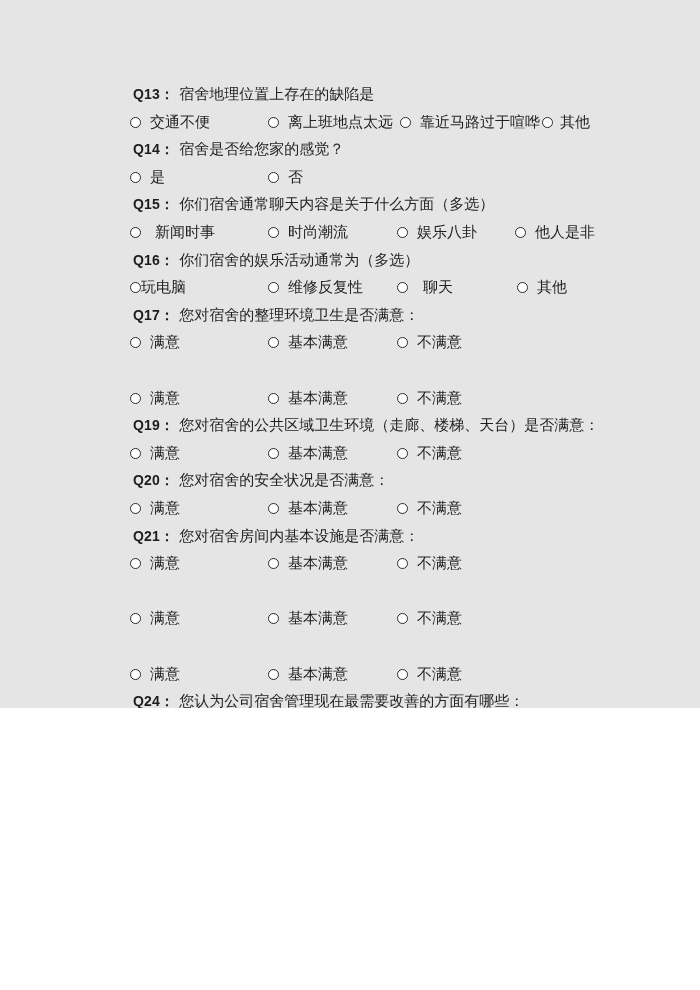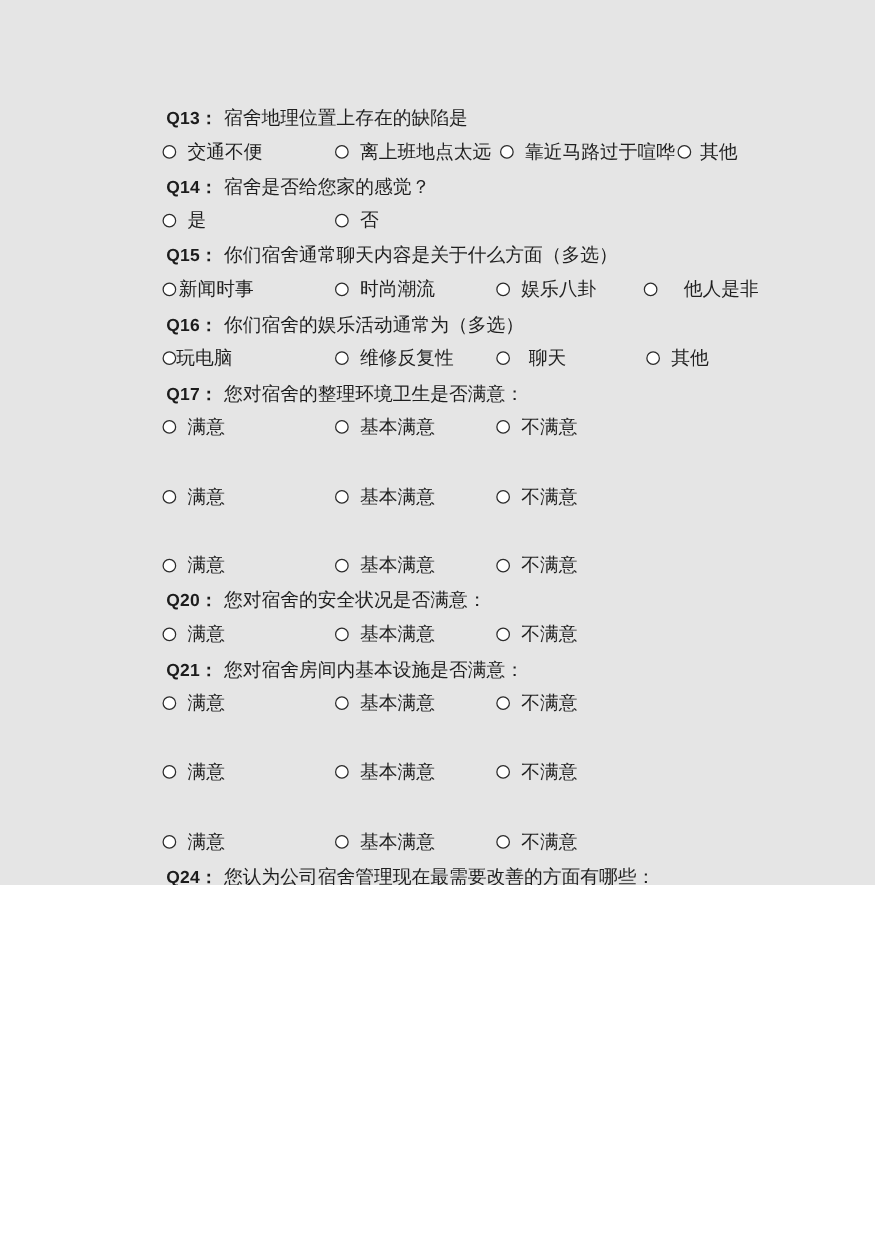--- a/index.html
+++ b/index.html
@@ -62,36 +62,37 @@
 <div class="page" id="page">
     <div class="line title-line" style="top: 80px;"><span class="qnum">Q13：</span><span class="qtext">宿舍地理位置上存在的缺陷是</span></div>
     <span class="option" style="top: 107.6px; left: 130px;"><span class="circle"></span><span class="olabel" style="margin-left: 9px;">交通不便</span></span>
     <span class="option" style="top: 107.6px; left: 400px;"><span class="circle"></span><span class="olabel" style="margin-left: 9px;">靠近马路过于喧哗</span></span>
     <span class="option" style="top: 107.6px; left: 268px;"><span class="circle"></span><span class="olabel" style="margin-left: 9px;">离上班地点太远</span></span>
     <span class="option" style="top: 107.6px; left: 542px;"><span class="circle"></span><span class="olabel" style="margin-left: 7px;">其他</span></span>
     <div class="line title-line" style="top: 135.2px;"><span class="qnum">Q14：</span><span class="qtext">宿舍是否给您家的感觉？</span></div>
     <span class="option" style="top: 162.8px; left: 130px;"><span class="circle"></span><span class="olabel" style="margin-left: 9px;">是</span></span>
     <span class="option" style="top: 162.8px; left: 268px;"><span class="circle"></span><span class="olabel" style="margin-left: 9px;">否</span></span>
     <div class="line title-line" style="top: 190.4px;"><span class="qnum">Q15：</span><span class="qtext">你们宿舍通常聊天内容是关于什么方面（多选）</span></div>
-    <span class="option" style="top: 218px; left: 130px;"><span class="circle"></span><span class="olabel" style="margin-left: 2px;">新闻时事</span></span>
+    <span class="option" style="top: 218px; left: 130px;"><span class="circle"></span><span class="olabel" style="margin-left: 14px;">新闻时事</span></span>
     <span class="option" style="top: 218px; left: 268px;"><span class="circle"></span><span class="olabel" style="margin-left: 9px;">时尚潮流</span></span>
     <span class="option" style="top: 218px; left: 397px;"><span class="circle"></span><span class="olabel" style="margin-left: 9px;">娱乐八卦</span></span>
-    <span class="option" style="top: 218px; left: 515px;"><span class="circle"></span><span class="olabel" style="margin-left: 21px;">他人是非</span></span>
+    <span class="option" style="top: 218px; left: 515px;"><span class="circle"></span><span class="olabel" style="margin-left: 9px;">他人是非</span></span>
     <div class="line title-line" style="top: 245.6px;"><span class="qnum">Q16：</span><span class="qtext">你们宿舍的娱乐活动通常为（多选）</span></div>
     <span class="option" style="top: 273.2px; left: 130px;"><span class="circle"></span><span class="olabel" style="margin-left: 0px;">玩电脑</span></span>
     <span class="option" style="top: 273.2px; left: 268px;"><span class="circle"></span><span class="olabel" style="margin-left: 9px;">维修反复性</span></span>
     <span class="option" style="top: 273.2px; left: 397px;"><span class="circle"></span><span class="olabel" style="margin-left: 15px;">聊天</span></span>
     <span class="option" style="top: 273.2px; left: 517px;"><span class="circle"></span><span class="olabel" style="margin-left: 9px;">其他</span></span>
     <div class="line title-line" style="top: 300.8px;"><span class="qnum">Q17：</span><span class="qtext">您对宿舍的整理环境卫生是否满意：</span></div>
     <span class="option" style="top: 328.4px; left: 130px;"><span class="circle"></span><span class="olabel" style="margin-left: 9px;">满意</span></span>
     <span class="option" style="top: 328.4px; left: 268px;"><span class="circle"></span><span class="olabel" style="margin-left: 9px;">基本满意</span></span>
     <span class="option" style="top: 328.4px; left: 397px;"><span class="circle"></span><span class="olabel" style="margin-left: 9px;">不满意</span></span>
     <span class="option" style="top: 383.6px; left: 130px;"><span class="circle"></span><span class="olabel" style="margin-left: 9px;">满意</span></span>
     <span class="option" style="top: 383.6px; left: 268px;"><span class="circle"></span><span class="olabel" style="margin-left: 9px;">基本满意</span></span>
     <span class="option" style="top: 383.6px; left: 397px;"><span class="circle"></span><span class="olabel" style="margin-left: 9px;">不满意</span></span>
+    <div class="line title-line" style="top: 411.2px;"><span class="qnum">Q19：</span><span class="qtext">您对宿舍的公共区域卫生环境（走廊、楼梯、天台）是否满意：</span></div>
     <span class="option" style="top: 438.8px; left: 130px;"><span class="circle"></span><span class="olabel" style="margin-left: 9px;">满意</span></span>
     <span class="option" style="top: 438.8px; left: 268px;"><span class="circle"></span><span class="olabel" style="margin-left: 9px;">基本满意</span></span>
     <span class="option" style="top: 438.8px; left: 397px;"><span class="circle"></span><span class="olabel" style="margin-left: 9px;">不满意</span></span>
     <div class="line title-line" style="top: 466.4px;"><span class="qnum">Q20：</span><span class="qtext">您对宿舍的安全状况是否满意：</span></div>
     <span class="option" style="top: 494px; left: 130px;"><span class="circle"></span><span class="olabel" style="margin-left: 9px;">满意</span></span>
     <span class="option" style="top: 494px; left: 268px;"><span class="circle"></span><span class="olabel" style="margin-left: 9px;">基本满意</span></span>
     <span class="option" style="top: 494px; left: 397px;"><span class="circle"></span><span class="olabel" style="margin-left: 9px;">不满意</span></span>
     <div class="line title-line" style="top: 521.6px;"><span class="qnum">Q21：</span><span class="qtext">您对宿舍房间内基本设施是否满意：</span></div>
     <span class="option" style="top: 549.2px; left: 130px;"><span class="circle"></span><span class="olabel" style="margin-left: 9px;">满意</span></span>
     <span class="option" style="top: 549.2px; left: 268px;"><span class="circle"></span><span class="olabel" style="margin-left: 9px;">基本满意</span></span>

